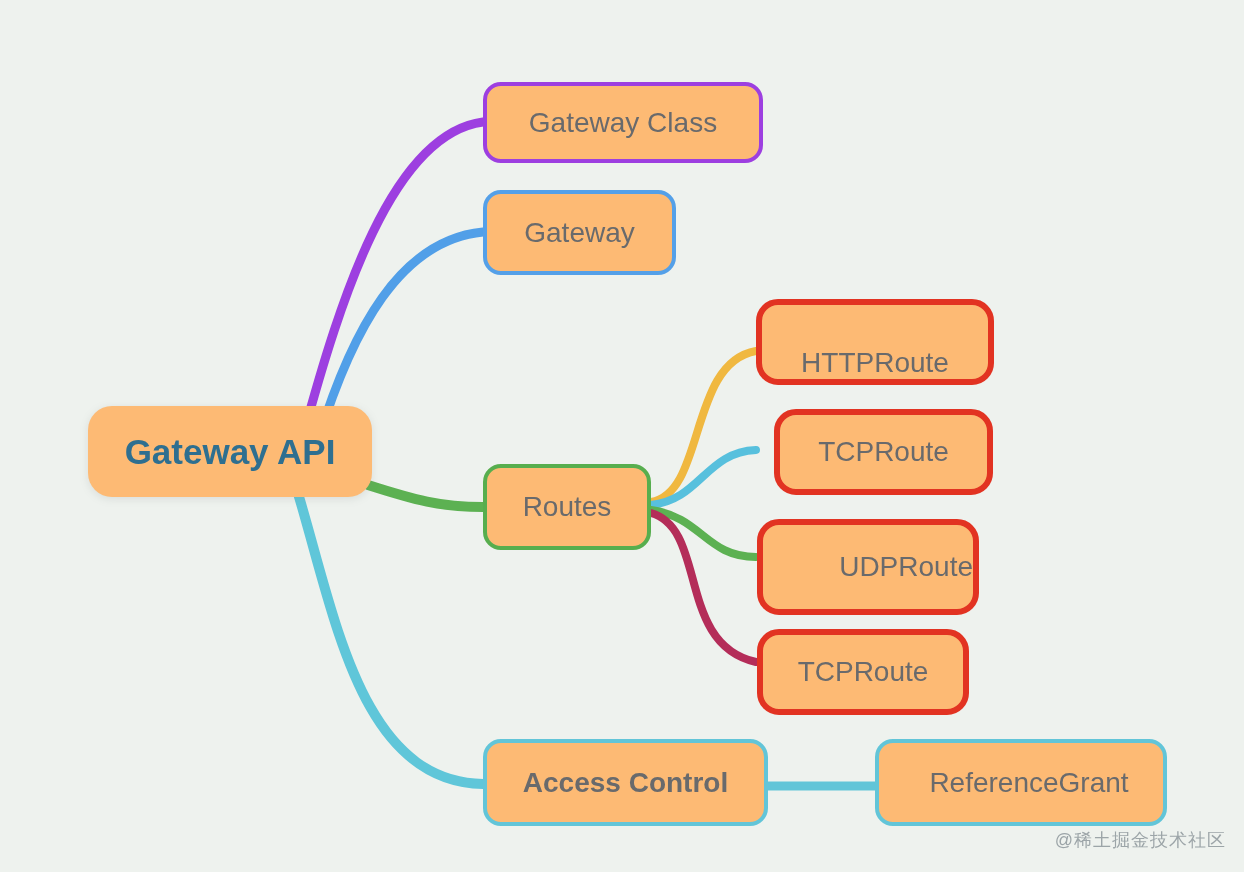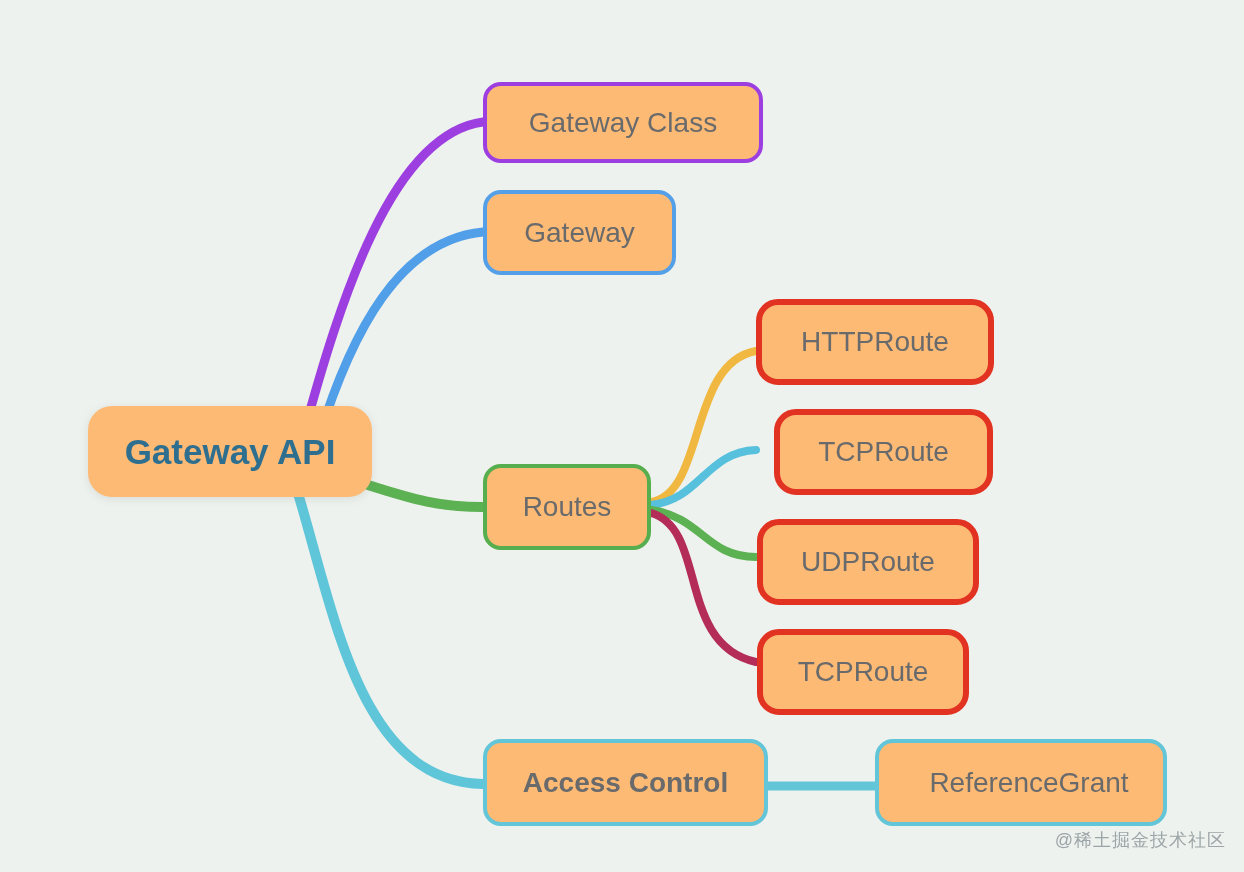--- a/index.html
+++ b/index.html
@@ -49,23 +49,23 @@
     left: 483px; top: 190px; width: 193px; height: 85px;
     border: 4px solid #54a0e8; border-radius: 18px;
   }
   .n-routes {
     left: 483px; top: 464px; width: 168px; height: 86px;
     border: 4px solid #57ae4e; border-radius: 18px;
   }
   .route-child {
     border: 6px solid #e23322; border-radius: 22px;
   }
-  .n-http-route { left: 756px; top: 299px; width: 238px; height: 86px; }
+  .n-http-route { left: 756px; top: 299px; width: 238px; height: 86px; align-items: flex-end; }
   .n-tcp-route  { left: 756px; top: 409px; width: 219px; height: 86px; margin-left: 18px; }
-  .n-udp-route  { left: 757px; top: 519px; width: 222px; height: 86px; }
+  .n-udp-route  { left: 757px; top: 519px; width: 222px; height: 96px; justify-content: flex-end; }
   .n-tls-route  { left: 757px; top: 629px; width: 212px; height: 86px; }
   .n-access-control {
     left: 483px; top: 739px; width: 285px; height: 87px;
     border: 4px solid #62c5d8; border-radius: 18px; font-weight: bold;
   }
   .n-reference-grant {
     left: 875px; top: 739px; width: 292px; height: 87px;
     border: 4px solid #62c5d8; border-radius: 18px; padding-left: 16px;
   }
   .watermark {

